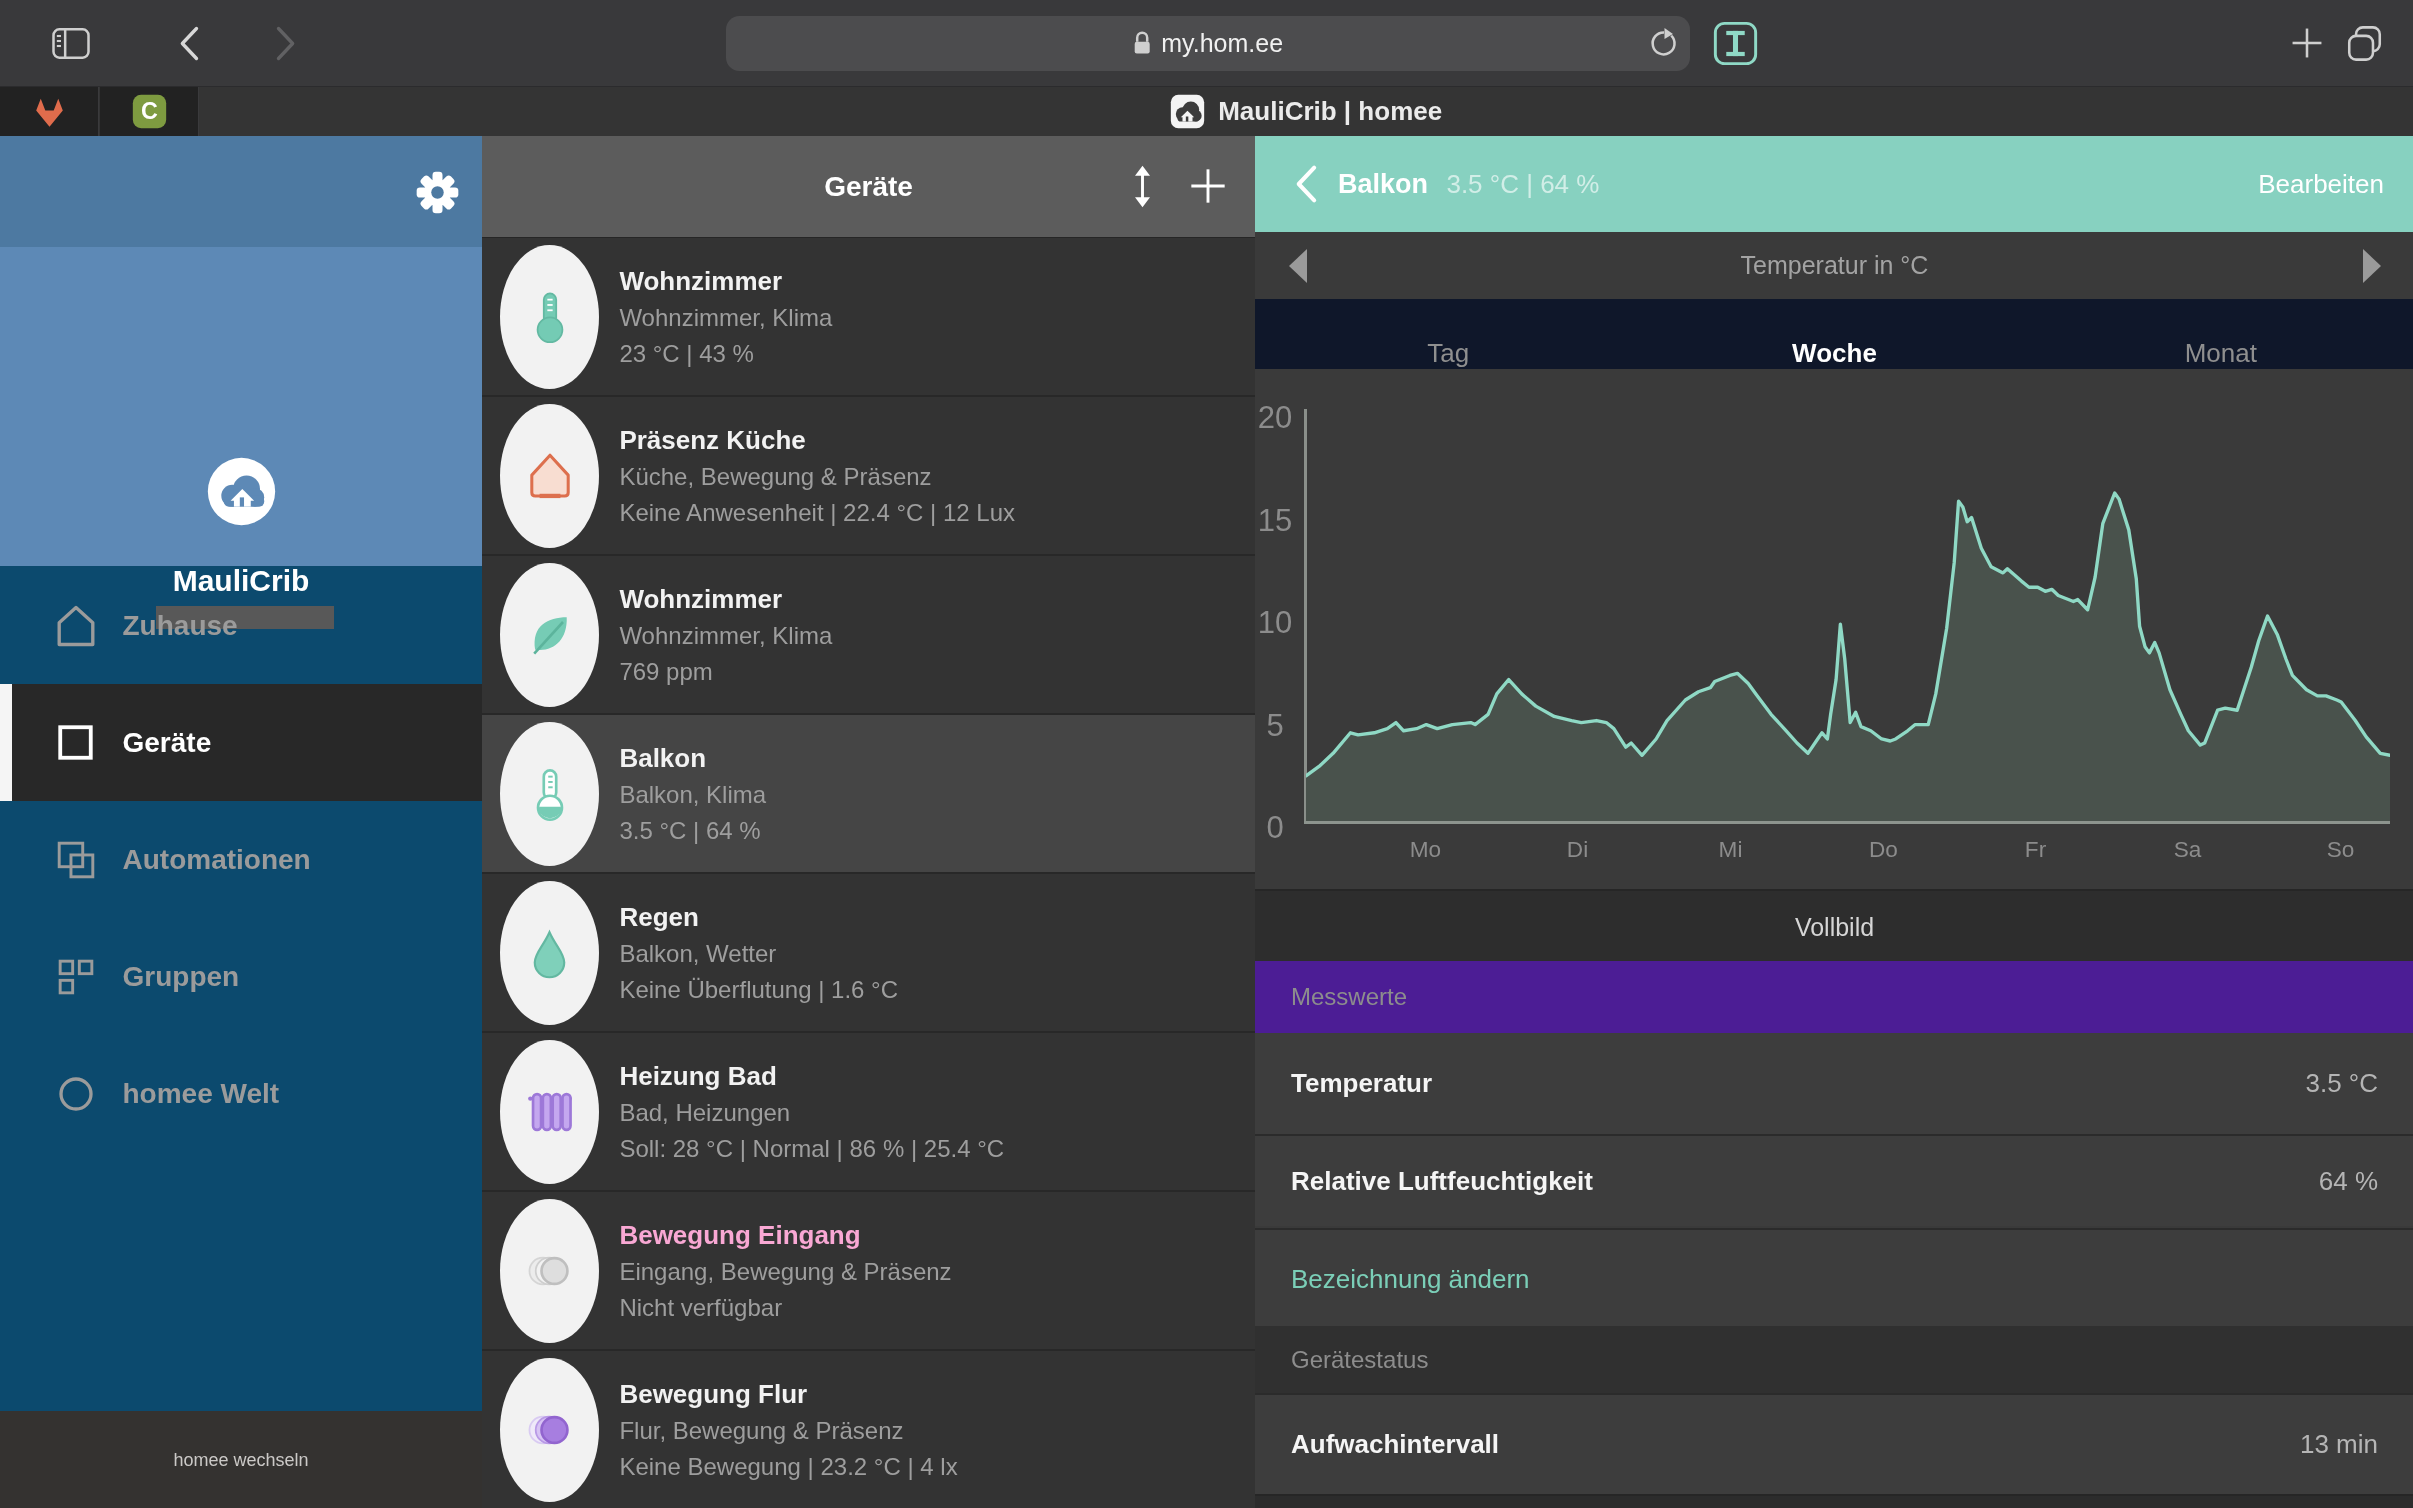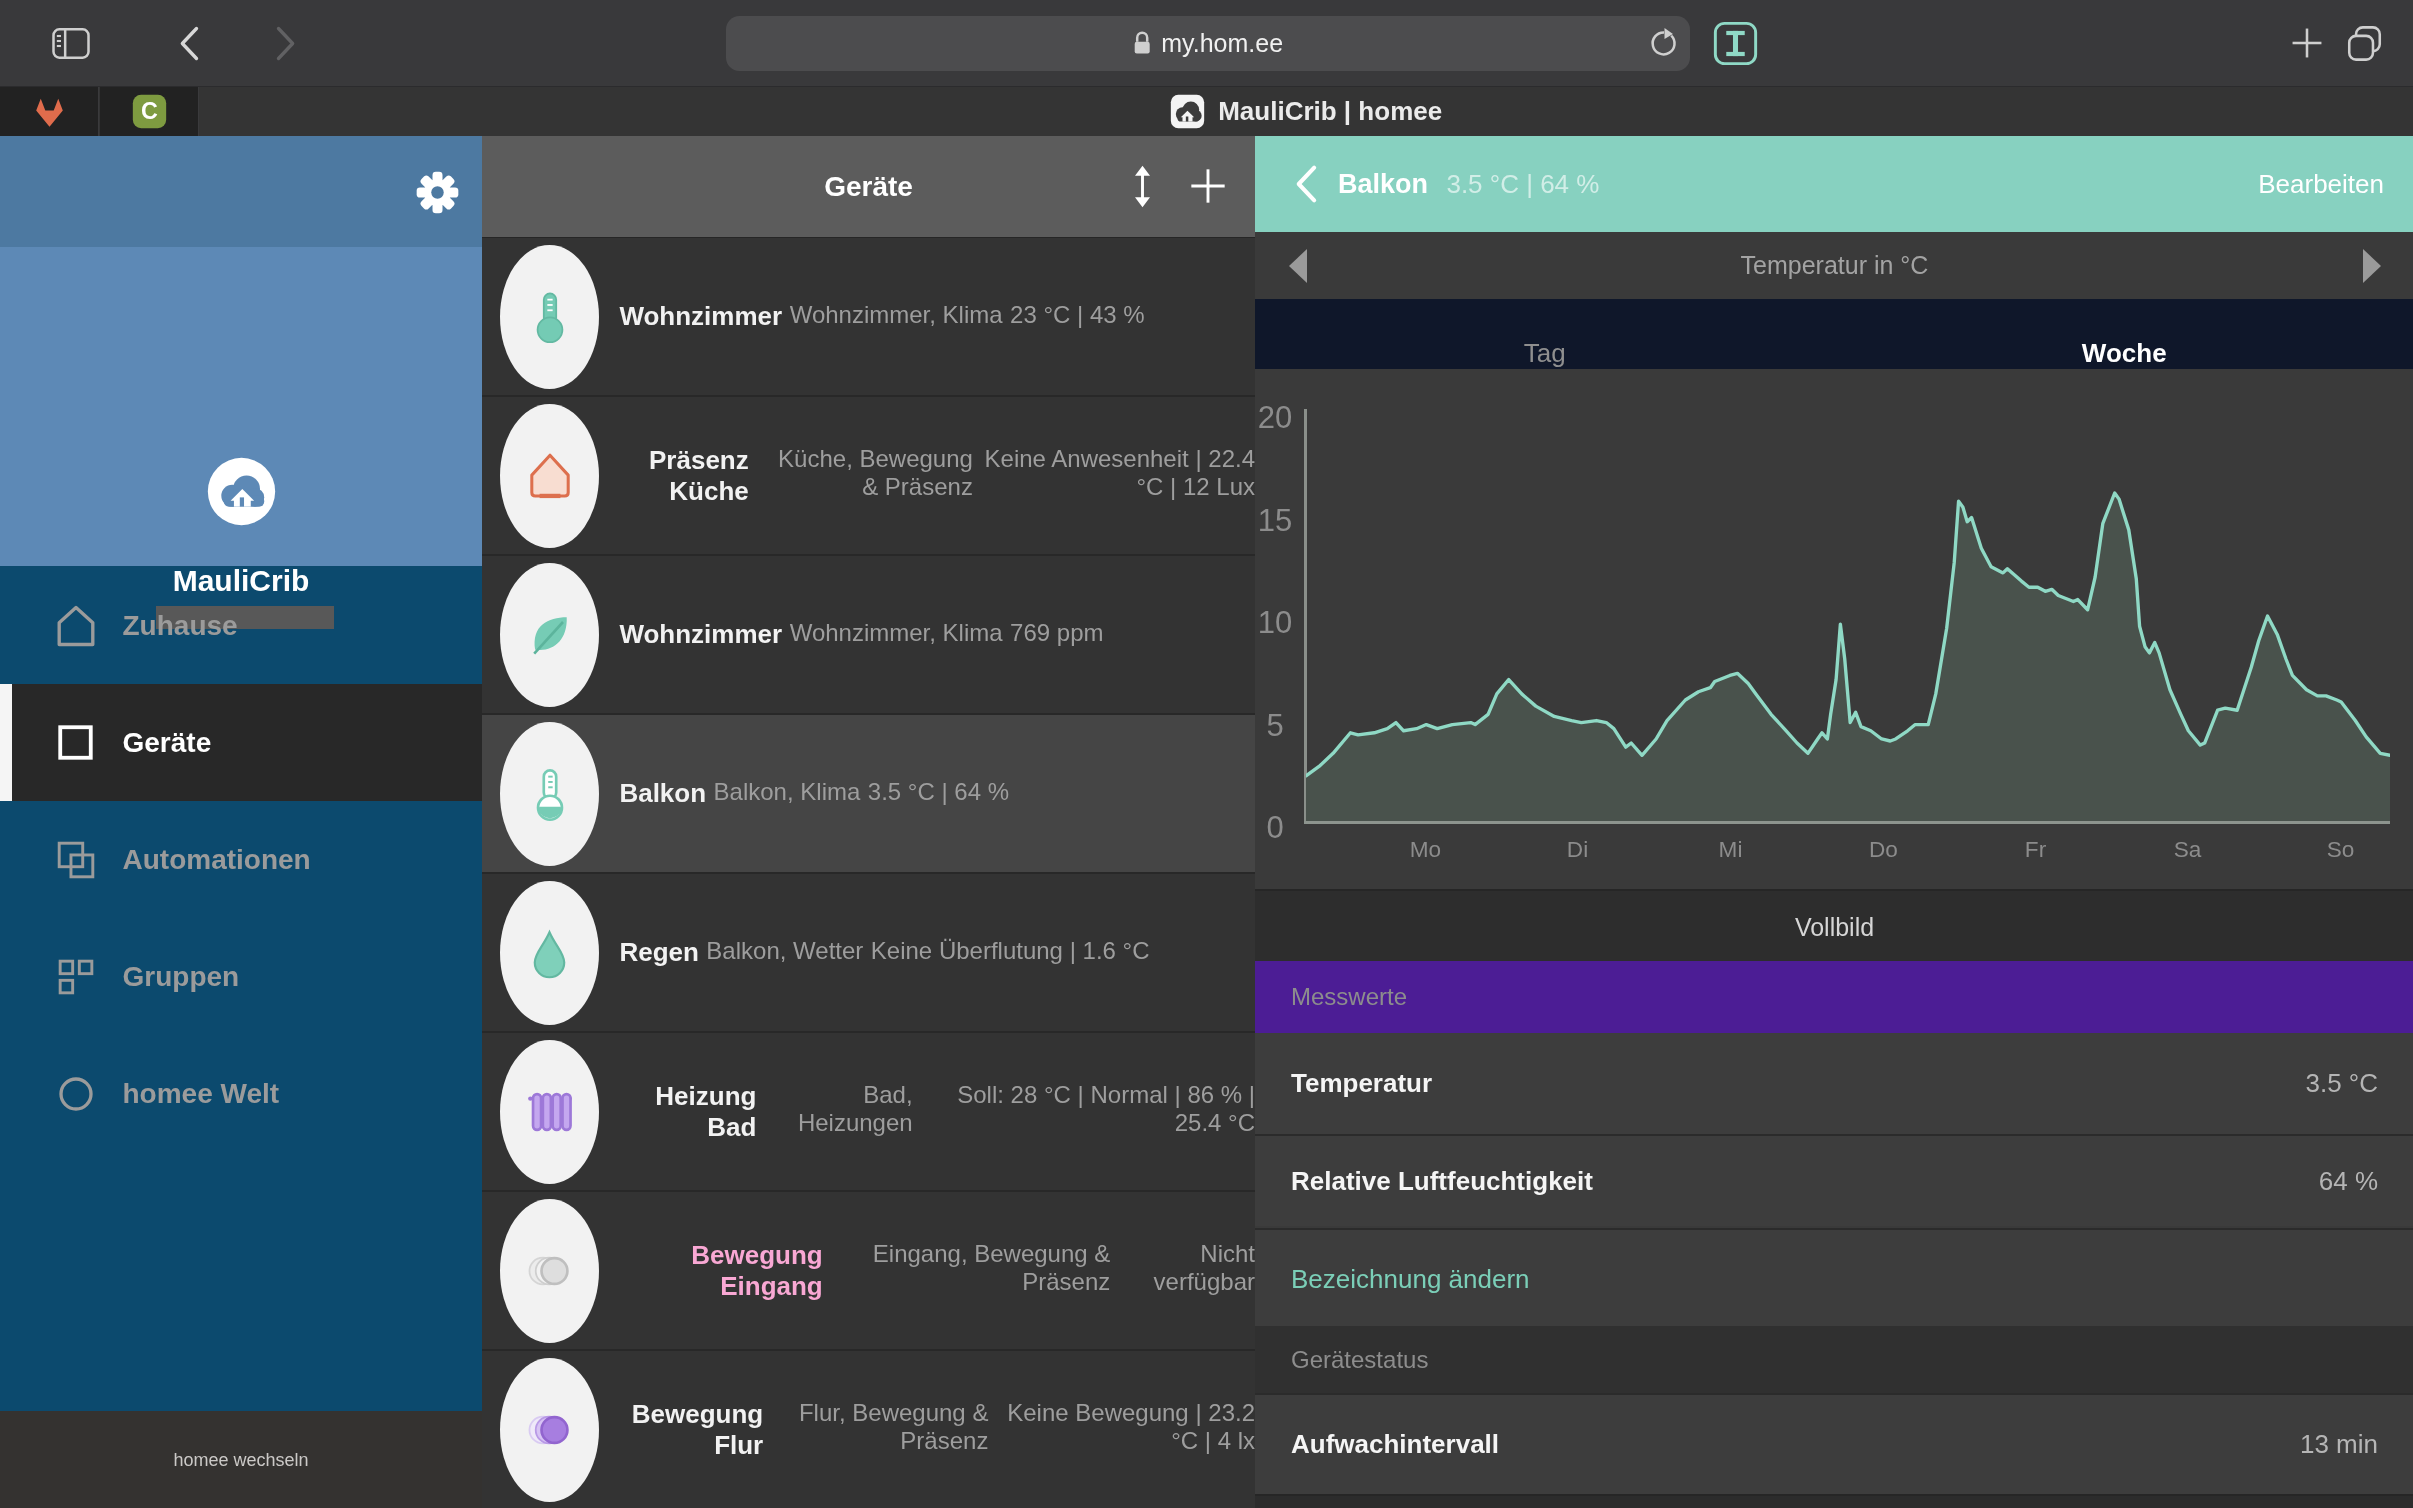--- a/index.html
+++ b/index.html
@@ -50,21 +50,21 @@
   #dev-header{left:0;top:0;width:773px;height:101px;background:#5c5c5c;border-bottom:1.7px solid #262626;}
   #dev-title{left:0;top:0;width:773px;height:101px;display:flex;align-items:center;justify-content:center;
              font-size:28px;font-weight:bold;color:#fff;}
   #dev-sort{left:642px;top:28px;width:37px;height:45px;}
   #dev-add{left:706px;top:30px;width:40px;height:40px;}
   #dev-list{left:0;top:102px;width:773px;}
   .drow{height:157px;border-bottom:2.5px solid #282828;display:flex;align-items:center;background:#333;}
   .drow.selected{background:#454545;}
   .dicon{width:99px;height:144px;min-width:99px;background:#f2f2f2;border-radius:50%;margin-left:18.4px;
          display:flex;align-items:center;justify-content:center;}
-  .dtext{margin-left:20px;display:flex;flex-direction:row;gap:7.5px;text-align:right;}
+  .dtext{margin-left:20px;display:flex;flex-direction:column;gap:7.5px;}
   .dtitle{font-size:26px;font-weight:bold;color:#f2f2f2;}
   .dsub,.dstat{font-size:24px;color:#9e9e9e;}
   .drow.disabled .dtitle{color:#f9a8d4;}
 
   
   #detcol{left:1255px;top:0;width:1159px;height:1373px;background:#3a3a3a;}
   #det-header{left:0;top:0;width:1159px;height:96px;background:#87d1c0;display:flex;align-items:center;}
   #det-back{width:34px;height:40px;margin-left:34px;}
   #det-title{margin-left:15px;font-size:27px;font-weight:bold;color:#fff;}
   #det-sub{margin-left:18.4px;font-size:26px;color:rgba(255,255,255,0.62);}
@@ -436,20 +436,21 @@
 
     <div id="det-nav" class="abs">
       <div id="det-nav-title" class="abs">Temperatur in °C</div>
       <div id="nav-left" class="abs tri"></div>
       <div id="nav-right" class="abs tri"></div>
     </div>
 
     <div id="det-tabs" class="abs">
       <div class="det-tab">Tag</div>
       <div class="det-tab active">Woche</div>
+      <div class="det-tab">Monat</div>
     </div>
 
     <div id="chart" class="abs">
       <div id="y-labels" class="abs">
           <div class="ytick" style="top: 397px;">0</div>
           <div class="ytick" style="top: 295px;">5</div>
           <div class="ytick" style="top: 192px;">10</div>
           <div class="ytick" style="top: 90px;">15</div>
           <div class="ytick" style="top: -12.6px;">20</div>
         </div>

